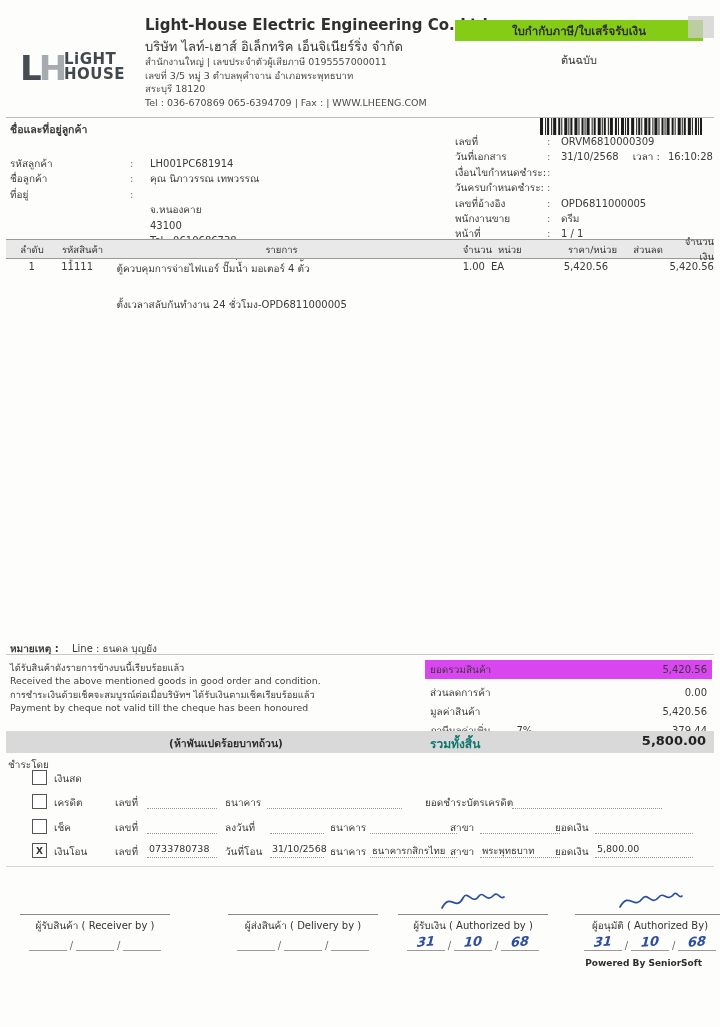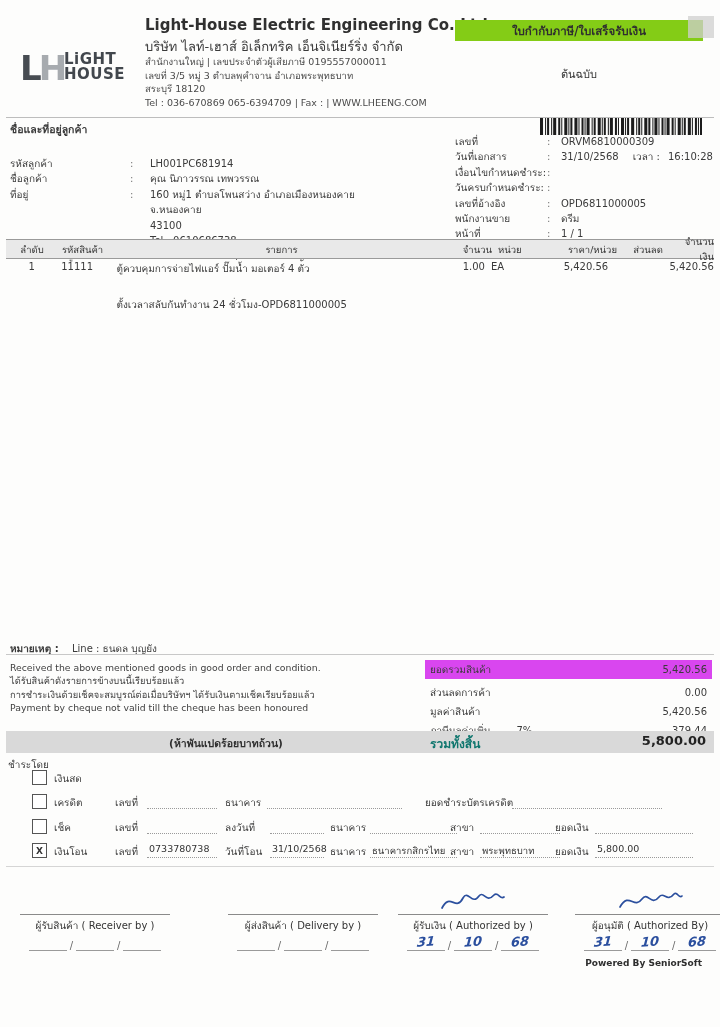--- a/index.html
+++ b/index.html
@@ -17,21 +17,21 @@
   .lm-l{color:#474c52;}
   .lm-h{color:#a7abaf;}
   .logo-text{left:64px;top:52px;font-weight:800;font-size:15px;line-height:15px;
     color:#42474d;letter-spacing:.5px;}
   .company-en{left:145px;top:16px;font-size:15px;font-weight:700;color:#303030;}
   .company-th{left:145px;top:36px;font-size:13px;color:#3a3a3a;}
   .company-small{left:145px;top:55px;font-size:9.5px;line-height:13.5px;color:#4a4a4a;}
   .title-box{left:455px;top:20px;width:248px;}
   .title-bar{background:#84cc16;height:21px;display:flex;align-items:center;justify-content:center;
     font-weight:700;font-size:11.5px;color:#2f2f2f;}
-  .copy-label{text-align:center;margin-top:24px;font-size:11px;color:#333;}
+  .copy-label{text-align:center;margin-top:10px;font-size:11px;color:#333;}
   .corner-artifact{left:688px;top:16px;width:26px;height:22px;background:#cfcfcf;opacity:.75;}
   .hline{border-top:1px solid #bdbdbd;height:0;}
   .divider1{left:6px;right:6px;top:117px;}
 
   
   .cust{left:10px;top:121px;width:430px;}
   .sec-title{font-weight:700;font-size:10.5px;margin-bottom:18px;}
   .info-row{display:flex;line-height:15.4px;}
   .cust .lab{width:120px;}
   .cust .sep{width:20px;text-align:left;color:#777;}
@@ -140,21 +140,20 @@
       <span class="val">LH001PC681914</span>
     </div>
     <div class="info-row">
       <span class="lab">ชื่อลูกค้า</span>
       <span class="sep">:</span>
       <span class="val">คุณ นิภาวรรณ เทพวรรณ</span>
     </div>
     <div class="info-row">
       <span class="lab">ที่อยู่</span>
       <span class="sep">:</span>
-      <span class="val">160 หมู่1 ตำบลโพนสว่าง อำเภอเมืองหนองคาย</span>
     </div>
     <div class="info-row">
       <span class="lab"></span>
       <span class="sep"></span>
       <span class="val">จ.หนองคาย</span>
     </div>
     <div class="info-row">
       <span class="lab"></span>
       <span class="sep"></span>
       <span class="val">43100</span>
@@ -291,22 +290,22 @@
   </div>
 
   <div class="abs note">
     <span class="n-lab">หมายเหตุ :</span>
     <span>Line : ธนดล บุญยัง</span>
   </div>
 
   <div class="abs divider2"></div>
 
   <div class="abs terms">
+    <div>ได้รับสินค้าดังรายการข้างบนนี้เรียบร้อยแล้ว</div>
     <div>Received the above mentioned goods in good order and condition.</div>
-    <div>ได้รับสินค้าดังรายการข้างบนนี้เรียบร้อยแล้ว</div>
     <div>การชำระเงินด้วยเช็คจะสมบูรณ์ต่อเมื่อบริษัทฯ ได้รับเงินตามเช็คเรียบร้อยแล้ว</div>
     <div>Payment by cheque not valid till the cheque has been honoured</div>
   </div>
 
   <div class="abs totals">
     <div class="tot-row tot-shaded">
       <span>ยอดรวมสินค้า</span>
       <span>5,420.56</span>
     </div>
     <div class="tot-row gap">

